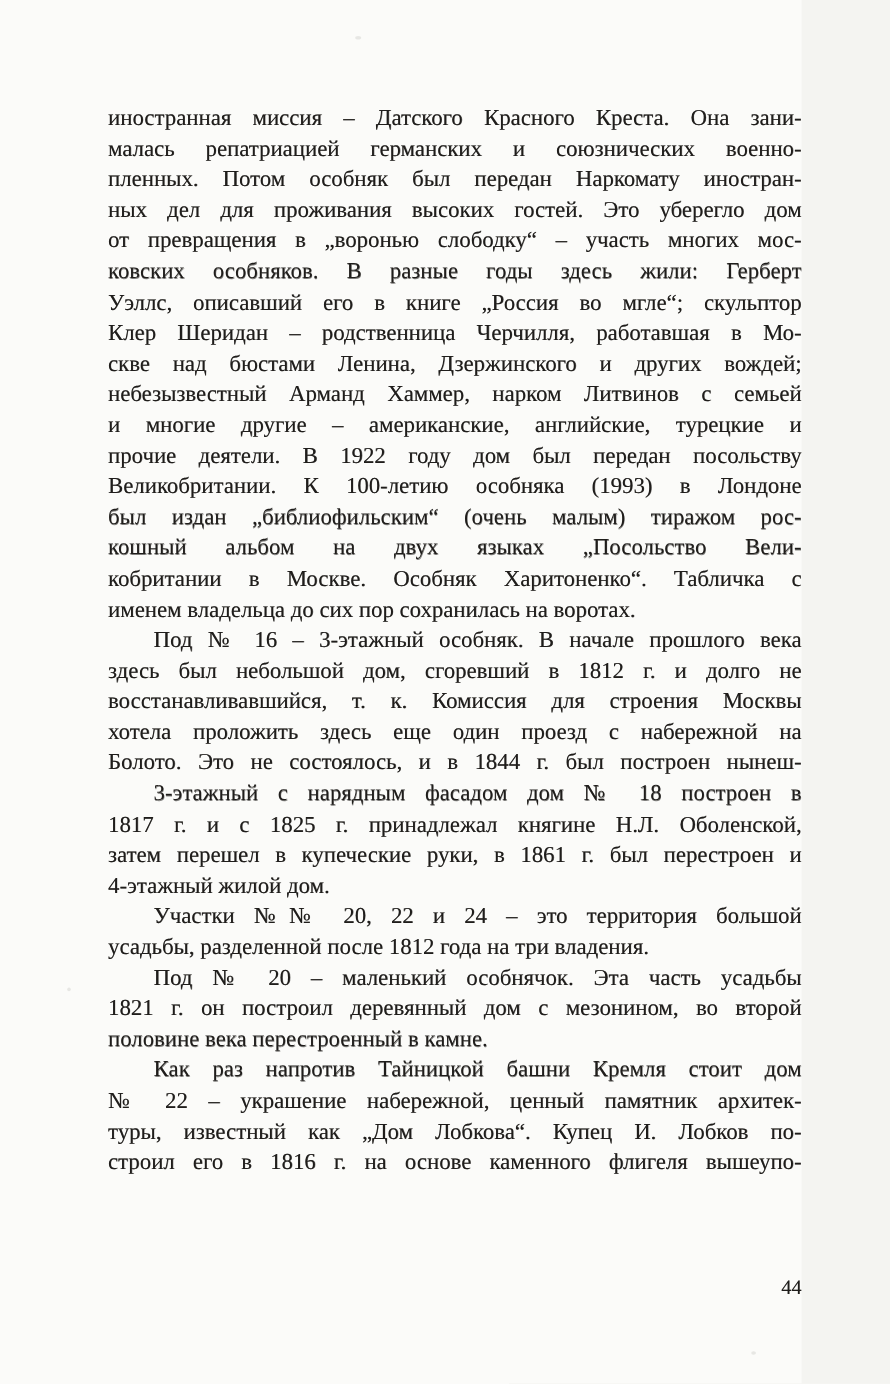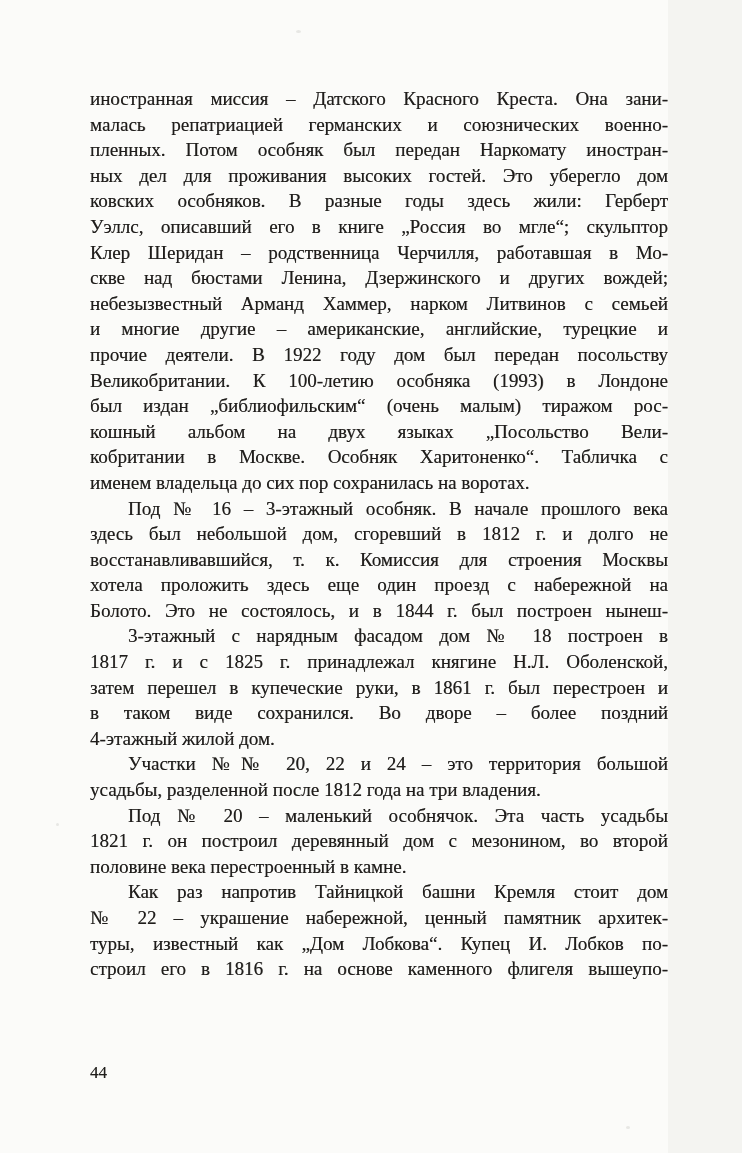--- a/index.html
+++ b/index.html
@@ -35,21 +35,21 @@
     text-align-last: left;
   }
   .line.indent {
     text-indent: 38px;
   }
   .page-number {
     position: absolute;
     left: 90px;
     top: 1063px;
     width: 578px;
-    text-align: left;
+    text-align: right;
     font-size: 17px;
     text-shadow: 0.3px 0.2px 0 rgba(25, 23, 21, 0.5);
   }
   .page-edge-line {
     position: absolute;
     top: 0;
     left: 711px;
     width: 2px;
     height: 1153px;
     background: linear-gradient(
@@ -74,41 +74,41 @@
 </style>
 </head>
 <body>
 
 <div class="page">
   <div class="text-block" id="text-block">
       <div class="line">иностранная миссия – Датского Красного Креста. Она зани-</div>
       <div class="line">малась репатриацией германских и союзнических военно-</div>
       <div class="line">пленных. Потом особняк был передан Наркомату иностран-</div>
       <div class="line">ных дел для проживания высоких гостей. Это уберегло дом</div>
+      <div class="line">от превращения в „воронью слободку“ – участь многих мос-</div>
       <div class="line">ковских особняков. В разные годы здесь жили: Герберт</div>
       <div class="line">Уэллс, описавший его в книге „Россия во мгле“; скульптор</div>
       <div class="line">Клер Шеридан – родственница Черчилля, работавшая в Мо-</div>
       <div class="line">скве над бюстами Ленина, Дзержинского и других вождей;</div>
       <div class="line">небезызвестный Арманд Хаммер, нарком Литвинов с семьей</div>
       <div class="line">и многие другие – американские, английские, турецкие и</div>
       <div class="line">прочие деятели. В 1922 году дом был передан посольству</div>
       <div class="line">Великобритании. К 100-летию особняка (1993) в Лондоне</div>
       <div class="line">был издан „библиофильским“ (очень малым) тиражом рос-</div>
       <div class="line">кошный альбом на двух языках „Посольство Вели-</div>
       <div class="line">кобритании в Москве. Особняк Харитоненко“. Табличка с</div>
       <div class="line last">именем владельца до сих пор сохранилась на воротах.</div>
       <div class="line indent">Под № 16 – 3-этажный особняк. В начале прошлого века</div>
       <div class="line">здесь был небольшой дом, сгоревший в 1812 г. и долго не</div>
       <div class="line">восстанавливавшийся, т. к. Комиссия для строения Москвы</div>
       <div class="line">хотела проложить здесь еще один проезд с набережной на</div>
       <div class="line">Болото. Это не состоялось, и в 1844 г. был построен нынеш-</div>
       <div class="line indent">3-этажный с нарядным фасадом дом № 18 построен в</div>
       <div class="line">1817 г. и с 1825 г. принадлежал княгине Н.Л. Оболенской,</div>
       <div class="line">затем перешел в купеческие руки, в 1861 г. был перестроен и</div>
-      <div class="line">в таком виде сохранился. Во дворе – более поздний</div>
       <div class="line last">4-этажный жилой дом.</div>
       <div class="line indent">Участки №№ 20, 22 и 24 – это территория большой</div>
       <div class="line last">усадьбы, разделенной после 1812 года на три владения.</div>
       <div class="line indent">Под № 20 – маленький особнячок. Эта часть усадьбы</div>
       <div class="line">1821 г. он построил деревянный дом с мезонином, во второй</div>
       <div class="line last">половине века перестроенный в камне.</div>
       <div class="line indent">Как раз напротив Тайницкой башни Кремля стоит дом</div>
       <div class="line">№ 22 – украшение набережной, ценный памятник архитек-</div>
       <div class="line">туры, известный как „Дом Лобкова“. Купец И. Лобков по-</div>
       <div class="line">строил его в 1816 г. на основе каменного флигеля вышеупо-</div>

